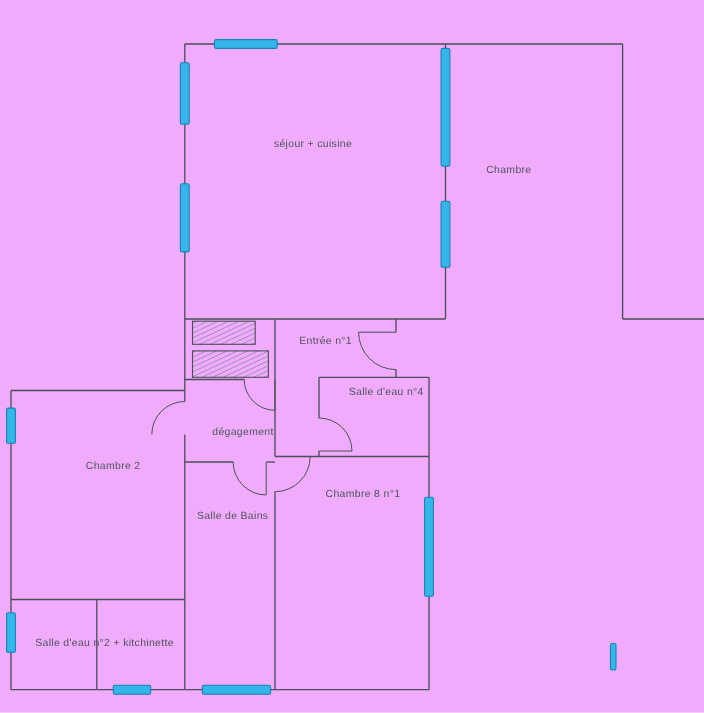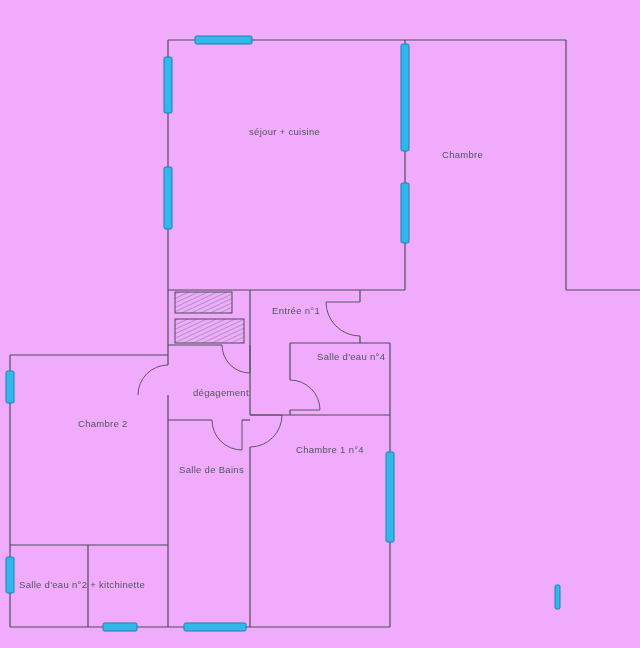--- a/index.html
+++ b/index.html
@@ -99,19 +99,19 @@
   <div class="room-label" style="left:442px; top:149px;">Chambre</div>
 
   <div class="room-label" style="left:272px; top:305px;">Entrée n°1</div>
 
   <div class="room-label" style="left:317px; top:351px;">Salle d'eau n°4</div>
 
   <div class="room-label" style="left:193px; top:387px;">dégagement</div>
 
   <div class="room-label" style="left:57px; top:418px;margin-left:21px;">Chambre 2</div>
 
-  <div class="room-label" style="left:296px; top:444px;">Chambre 1 n°4</div>
+  <div class="room-label" style="left:296px; top:444px;">Chambre 8 n°1</div>
 
   <div class="room-label" style="left:179px; top:464px;">Salle de Bains</div>
 
-  <div class="room-label" style="left:19px; top:579px;">Salle d'eau n°2 + kitchinette</div>
+  <div class="room-label" style="left:32px; top:579px;">Salle d'eau n°2 + kitchinette</div>
 
 </div>
 
 </body></html>

